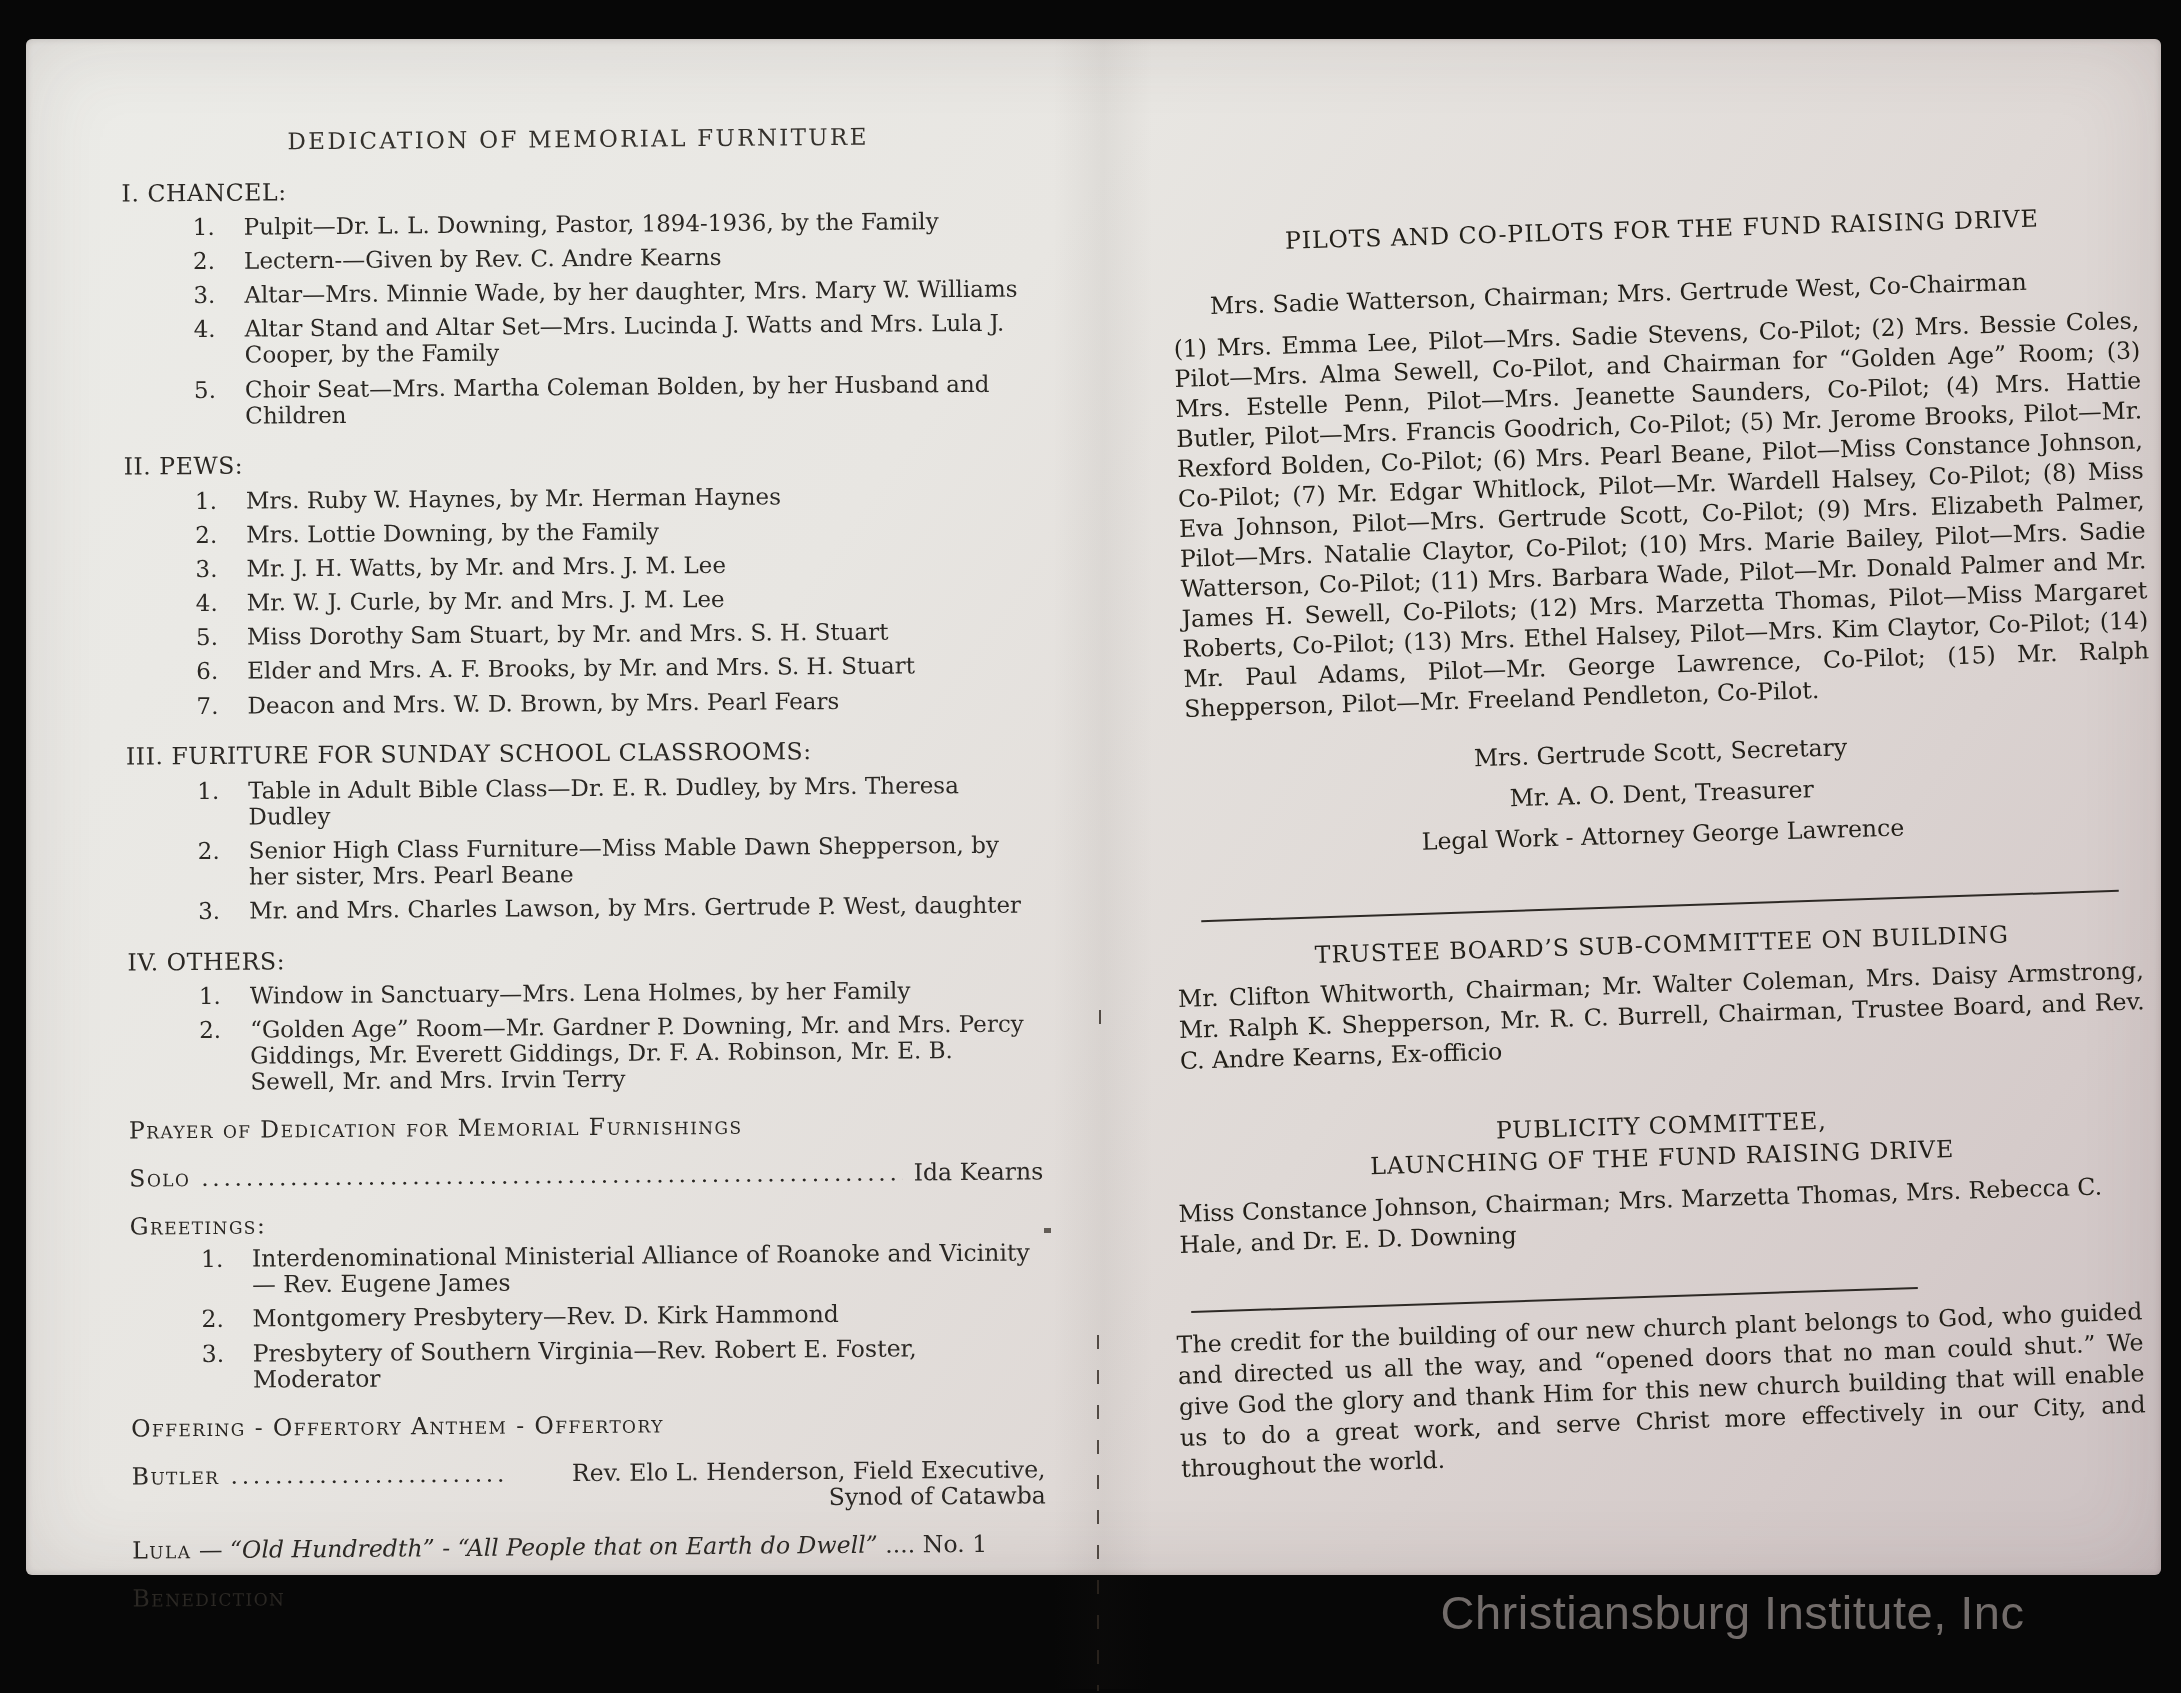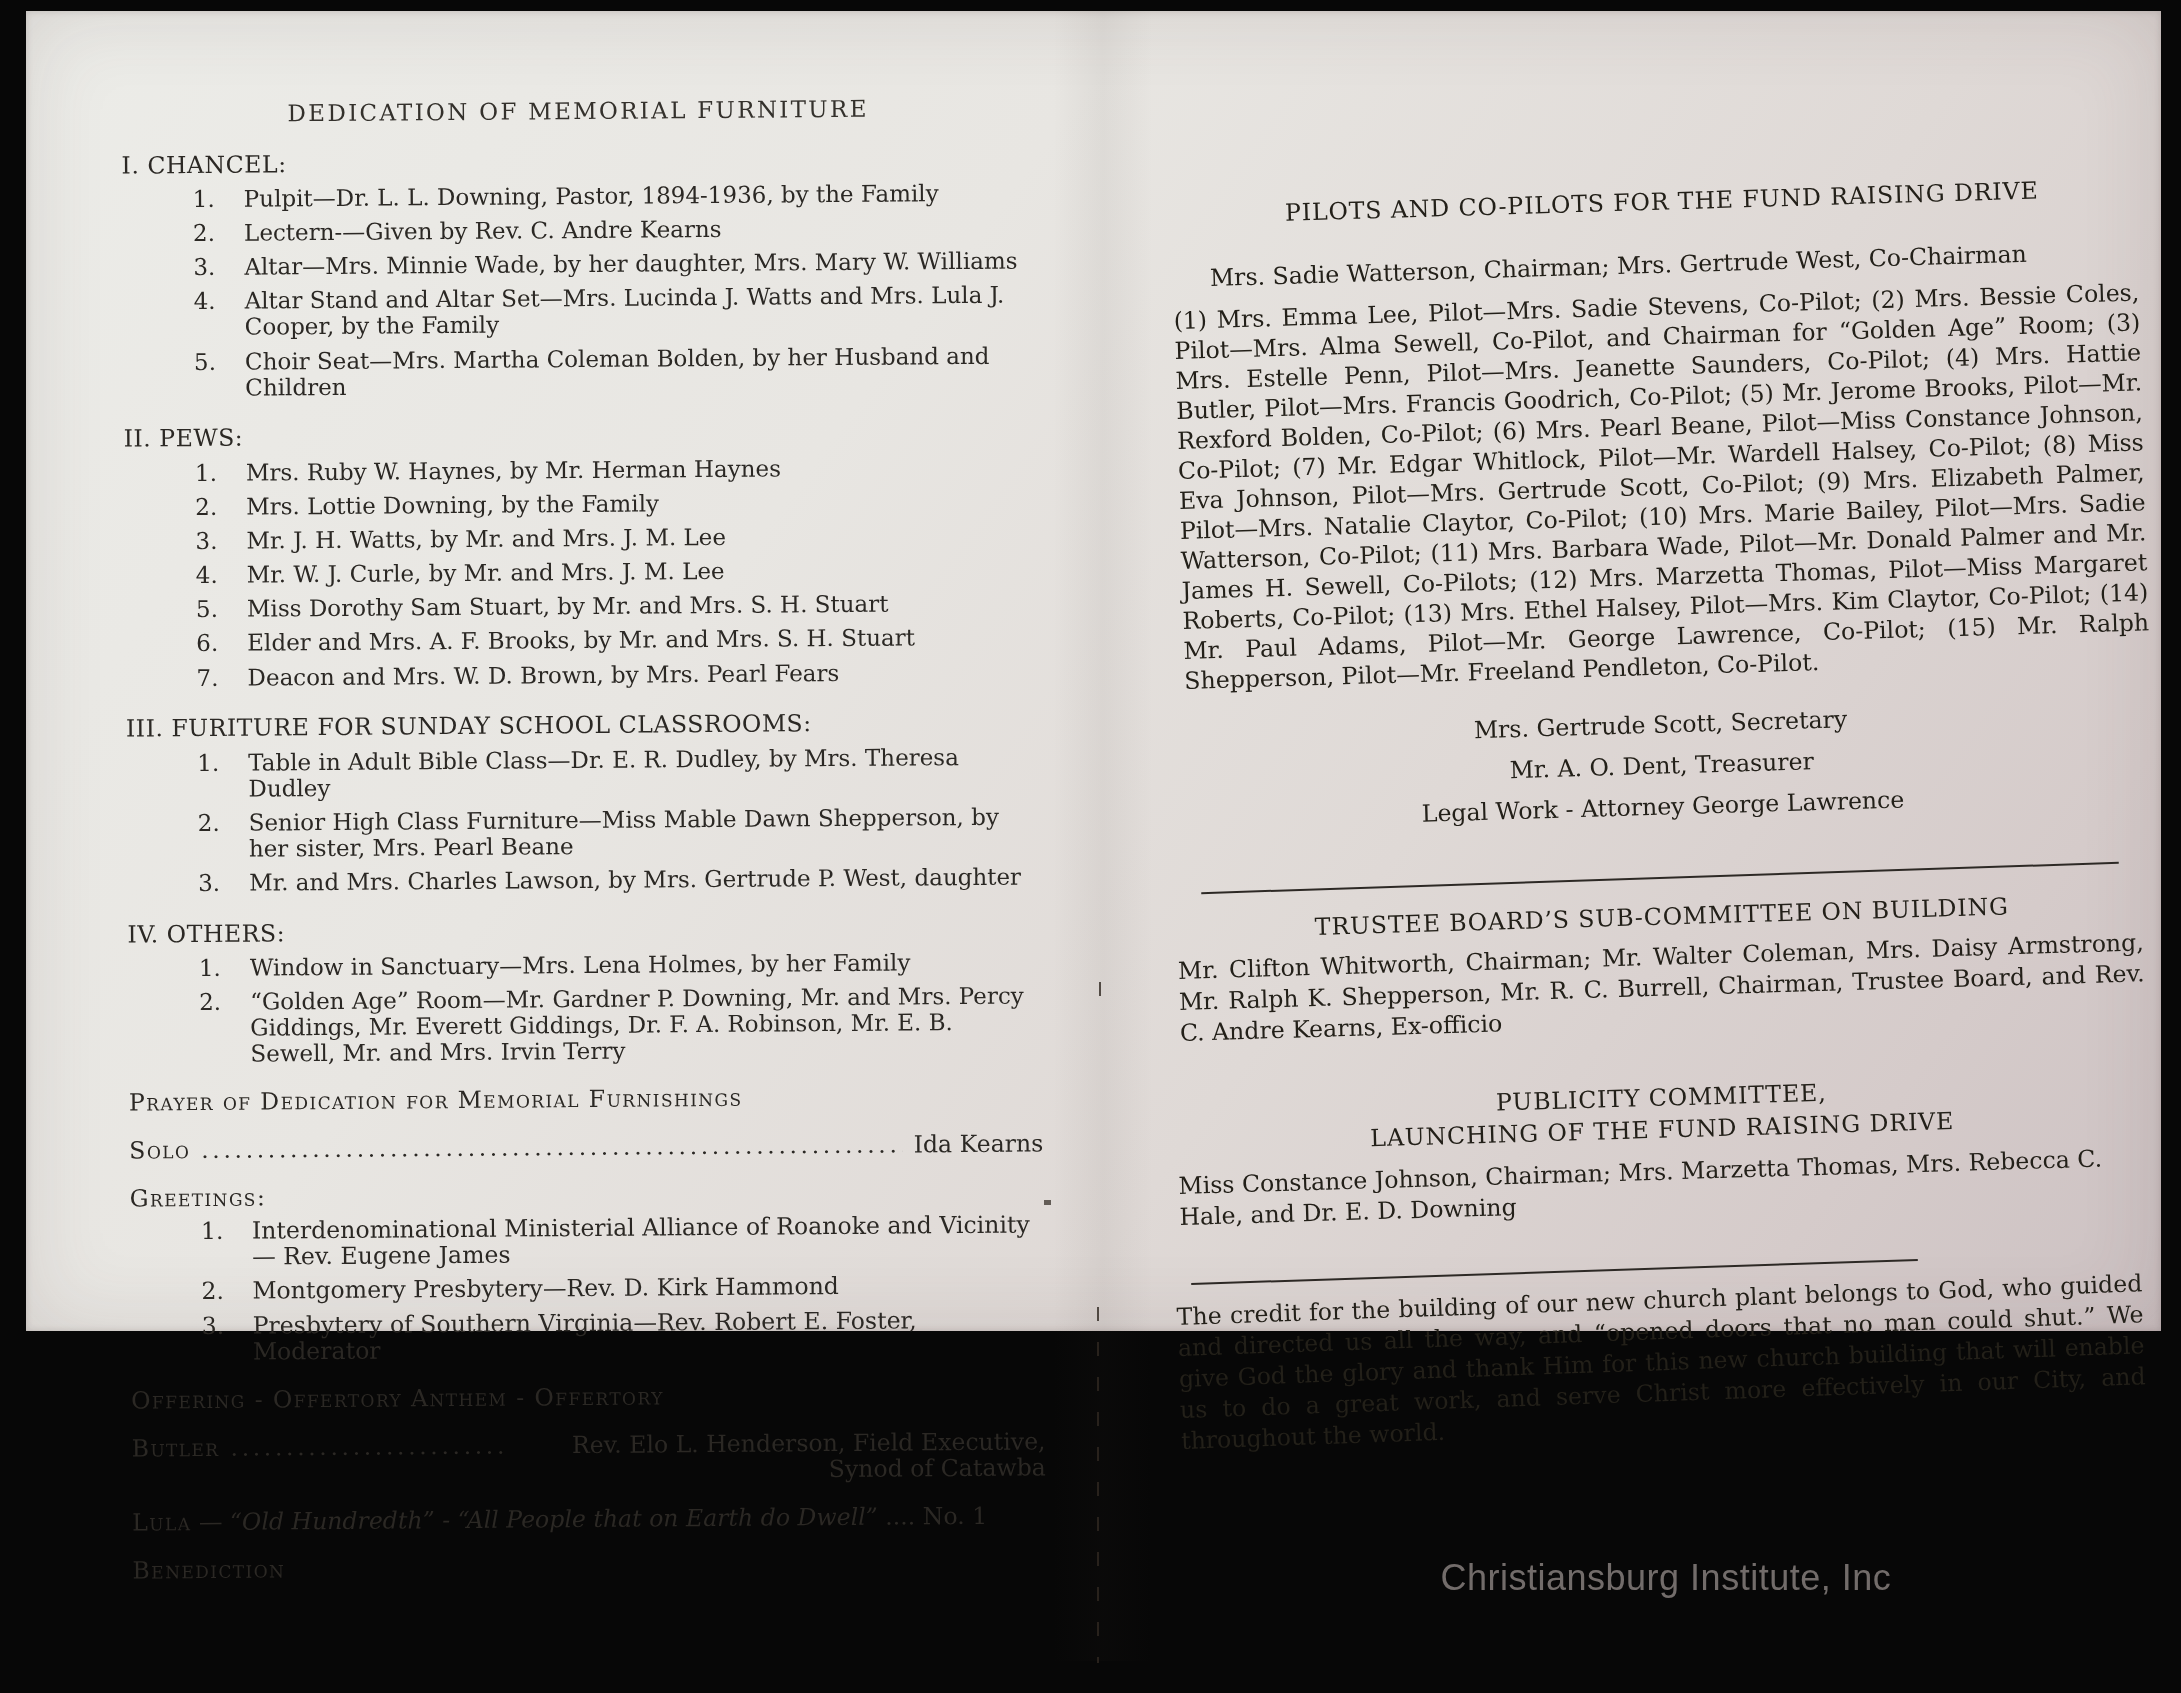--- a/index.html
+++ b/index.html
@@ -1,20 +1,20 @@
 <!DOCTYPE html>
 <html style="font-size:14.5px"><head>
 <meta charset="utf-8">
 <style>
   html,body{margin:0;padding:0;background:#060606;}
   .stage{position:relative;width:2182px;height:1694px;background:#070707;overflow:hidden;
          font-family:"DejaVu Serif","Liberation Serif",serif;}
-  .paper{position:absolute;left:25.5px;top:11px;width:2135px;height:1320px;
+  .paper{position:absolute;left:25.5px;top:39px;width:2135px;height:1536px;
          background:linear-gradient(126deg,#ecece8 0%,#e8e6e2 36%,#dfd9d6 64%,#d5cbca 86%,#ccc1c2 100%);
-         box-shadow:inset 0 0 82px rgba(80,60,60,.14), inset 0 0 7.3px rgba(60,45,45,.18);}
+         box-shadow:inset 0 0 82px rgba(80,60,60,.14), inset 0 0 7.3px rgba(60,45,45,.18);border-radius:6px;}
   .crease{position:absolute;left:1027px;top:0;width:100px;height:1650px;
           background:linear-gradient(to right,rgba(0,0,0,0) 0%,rgba(60,50,45,.06) 50%,rgba(0,0,0,0) 100%);}
   .fold-dash{position:absolute;width:2.7px;background:repeating-linear-gradient(to bottom,rgba(48,40,33,.8) 0 13.6px,rgba(0,0,0,0) 13.6px 35px);}
   
   .col-left{position:absolute;left:95px;top:87px;width:914px;transform:rotate(-0.45deg);
             transform-origin:50% 0;color:#2b2824;font-size:23px;}
   .l-title{text-align:center;font-size:23px;letter-spacing:2.3px;color:#34312c;margin:0;font-weight:normal;}
   .sect{margin-top:23.6px;}
   .sect-head{font-size:23.6px;letter-spacing:0.5px;margin-bottom:7.3px;}
   .item{display:flex;margin-bottom:8.2px;padding-left:71px;}
@@ -37,21 +37,21 @@
   .officers{margin-top:23.6px;text-align:center;line-height:41px;}
   .divider{border-top:2.7px solid #2d2925;height:0;}
   .div1{margin:35px 0 0 22px;width:918px;transform:rotate(-1.9deg);}
   .div2{margin:38px 0 0 12.7px;width:727px;transform:rotate(-1.9deg);}
   .t-title{margin-top:38px;text-align:center;font-size:23.6px;letter-spacing:0.9px;}
   .t-text{margin-top:11px;text-align:justify;line-height:31px;}
   .p-title{margin-top:47px;text-align:center;line-height:32px;letter-spacing:0.9px;}
   .p-text{margin-top:11px;line-height:31px;}
   .credit{margin-top:29px;text-align:justify;line-height:31px;}
   .watermark{position:absolute;left:1415px;top:1546px;font-family:"Liberation Sans","DejaVu Sans",sans-serif;
-             font-size:36px;color:#787270;letter-spacing:0.5px;opacity:.95;white-space:nowrap;}
+             font-size:47px;color:#787270;letter-spacing:0.5px;opacity:.95;white-space:nowrap;}
 </style>
 </head>
 <body>
 
 <div class="stage">
   <div class="paper">
     <div class="crease"></div>
 
     <div class="col-left">
       <h1 class="l-title">DEDICATION OF MEMORIAL FURNITURE</h1>

